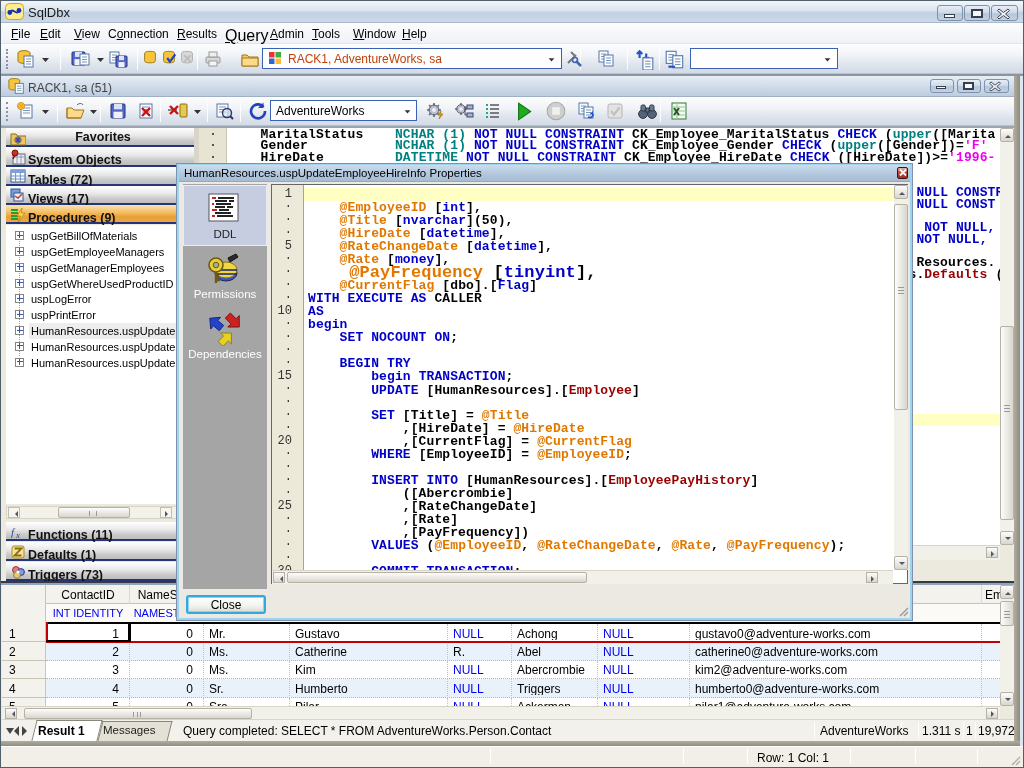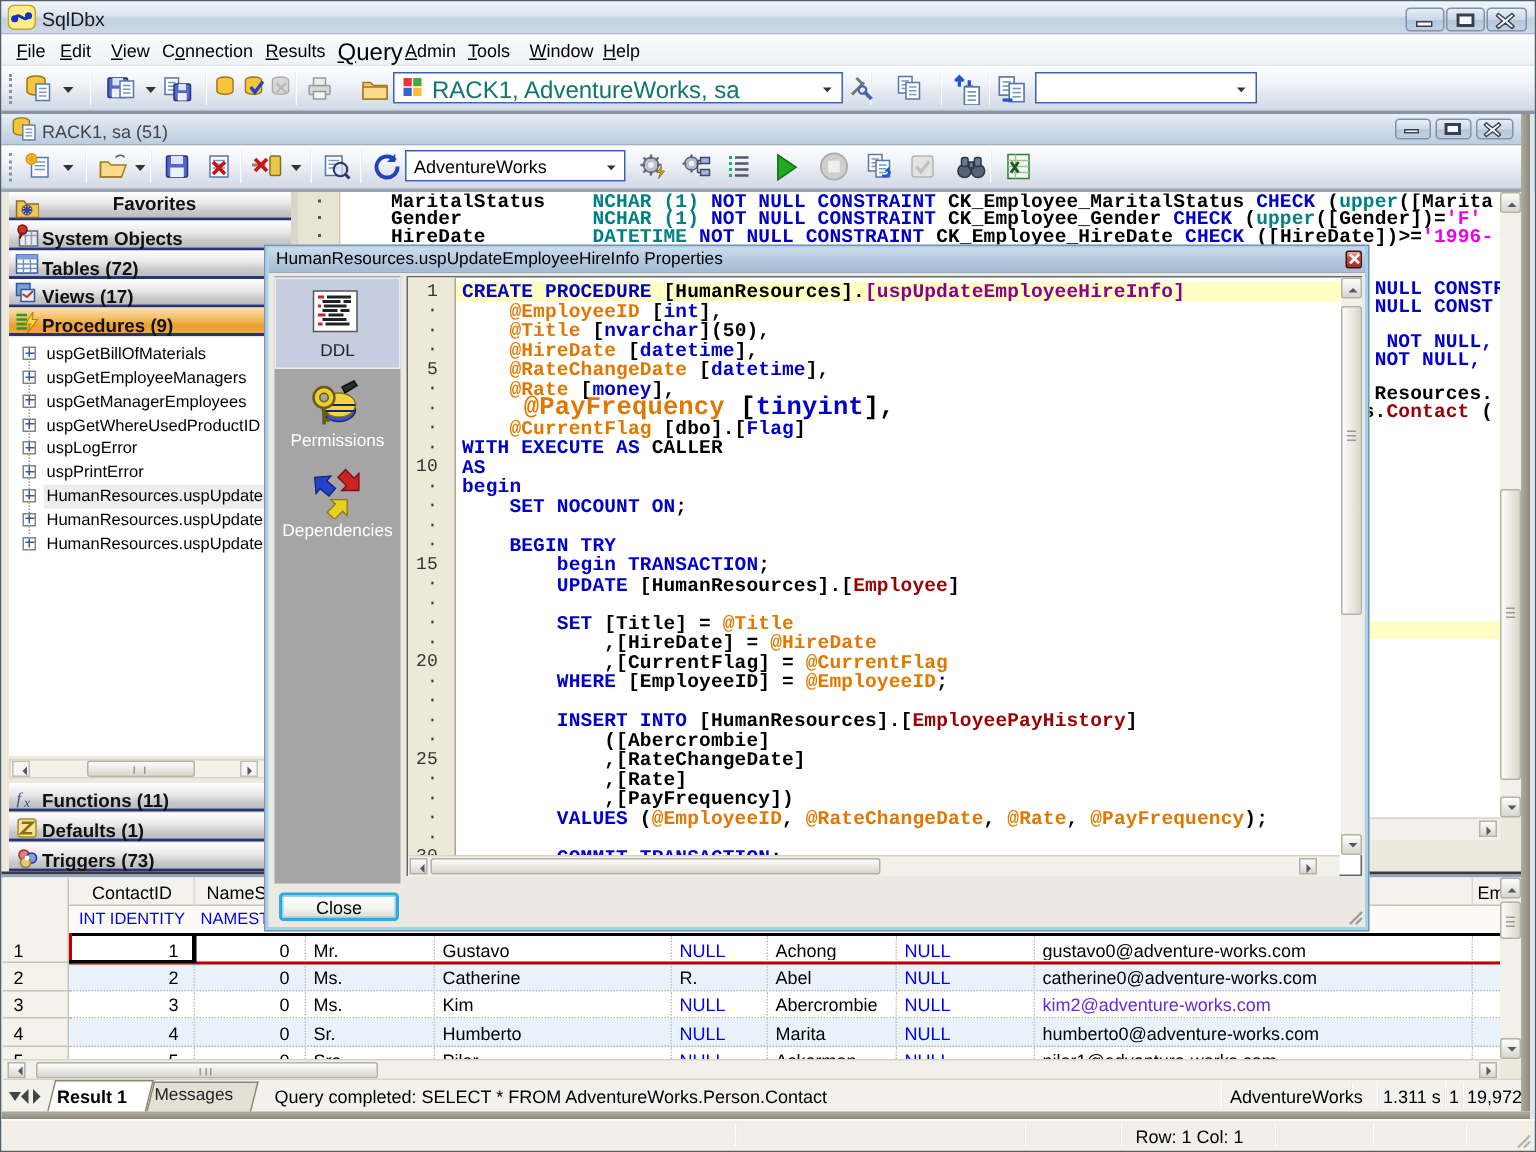--- a/index.html
+++ b/index.html
@@ -102,21 +102,21 @@
     <path d="M2 6 l5 0 2 2 9 0 0 9 -16 0 z" fill="#f7c966" stroke="#a3791d"></path>
     <path d="M2 9 l16 0 0 8 -16 0 z" fill="#fbda8a" stroke="#a3791d"></path>
   </svg>
 <div style="position:absolute;left:262px;top:48px;width:300px;height:21px;background:#fff;border:1px solid #3a62b4;"></div>
 <svg class="abs" style="left:268px;top:51px" width="14" height="14" viewBox="0 0 14 14">
     <rect x="1" y="1" width="5.5" height="5.5" fill="#e33"></rect>
     <rect x="7.5" y="1" width="5.5" height="5.5" fill="#4a4"></rect>
     <rect x="1" y="7.5" width="5.5" height="5.5" fill="#36c"></rect>
     <rect x="7.5" y="7.5" width="5.5" height="5.5" fill="#fb3"></rect>
   </svg>
-<div style="position:absolute;left:288px;top:52px;width:210px;height:14px;font-size:16px;color:#0f766e;">RACK1, AdventureWorks, sa</div>
+<div style="position:absolute;left:288px;top:52px;width:210px;height:14px;font-size:12px;color:#c2410c;">RACK1, AdventureWorks, sa</div>
 <svg class="abs" style="left:546px;top:55px" width="11" height="9" viewBox="0 0 11 11">
     <path d="M2 4 L9 4 L5.5 8 Z" fill="#333"></path>
   </svg>
 <svg class="abs" style="left:564px;top:49px" width="22" height="20" viewBox="0 0 20 20">
     <path d="M3 14 l8 -8 M6 3 l4 4" stroke="#777" stroke-width="2"></path>
     <path d="M11 12 l5 5" stroke="#4466aa" stroke-width="2.5"></path>
     <circle cx="10" cy="11" r="2.5" fill="none" stroke="#4466aa" stroke-width="1.5"></circle>
   </svg>
 <svg class="abs" style="left:597px;top:49px" width="20" height="20" viewBox="0 0 20 20">
     <rect x="2" y="2" width="9" height="11" fill="#fdfdfd" stroke="#5577aa"></rect>
@@ -411,21 +411,21 @@
 <div class="mono" style="position:absolute;left:0;top:23.4px;font-size:13px;font-weight:bold;line-height:11.7px;">    HireDate         <span style="color:#008080">DATETIME </span><span style="color:#0000c8">NOT NULL CONSTRAINT </span>CK_Employee_HireDate <span style="color:#0000c8">CHECK </span>([HireDate])&gt;=<span style="color:#ee00ee">'1996-</span></div>
 <div class="mono" style="position:absolute;left:0;top:35.1px;font-size:13px;font-weight:bold;line-height:11.7px;"></div>
 <div class="mono" style="position:absolute;left:0;top:46.8px;font-size:13px;font-weight:bold;line-height:11.7px;"></div>
 <div class="mono" style="position:absolute;left:0;top:58.5px;font-size:13px;font-weight:bold;line-height:11.7px;">                                                                                       <span style="color:#0000c8">NULL CONSTR</span></div>
 <div class="mono" style="position:absolute;left:0;top:70.2px;font-size:13px;font-weight:bold;line-height:11.7px;">                                                                                       <span style="color:#0000c8">NULL CONST</span></div>
 <div class="mono" style="position:absolute;left:0;top:81.9px;font-size:13px;font-weight:bold;line-height:11.7px;"></div>
 <div class="mono" style="position:absolute;left:0;top:93.6px;font-size:13px;font-weight:bold;line-height:11.7px;">                                                                                        <span style="color:#0000c8">NOT NULL,</span></div>
 <div class="mono" style="position:absolute;left:0;top:105.3px;font-size:13px;font-weight:bold;line-height:11.7px;">                                                                                       <span style="color:#0000c8">NOT NULL,</span></div>
 <div class="mono" style="position:absolute;left:0;top:117.0px;font-size:13px;font-weight:bold;line-height:11.7px;"></div>
 <div class="mono" style="position:absolute;left:0;top:128.7px;font-size:13px;font-weight:bold;line-height:11.7px;">                                                                                       Resources.</div>
-<div class="mono" style="position:absolute;left:0;top:140.4px;font-size:13px;font-weight:bold;line-height:11.7px;">                                                                                      s.<span style="color:#990000">Contact</span> (</div>
+<div class="mono" style="position:absolute;left:0;top:140.4px;font-size:13px;font-weight:bold;line-height:11.7px;">                                                                                      s.<span style="color:#990000">Defaults</span> (</div>
 </div>
 <div style="position:absolute;left:1000px;top:128px;width:14px;height:417px;background:#f1f0e9;"></div>
 <div style="position:absolute;left:1000px;top:128px;width:14px;height:14px;background:linear-gradient(#fdfdfd,#d8d6cc);border:1px solid #b5b2a5;border-radius:2px;">
     <div style="position:absolute;left:4px;top:5px;width:0;height:0;border:3px solid transparent;border-bottom-color:#556;margin-top:-2px;"></div>
   </div>
 <div style="position:absolute;left:1000px;top:531px;width:14px;height:14px;background:linear-gradient(#fdfdfd,#d8d6cc);border:1px solid #b5b2a5;border-radius:2px;">
     <div style="position:absolute;left:4px;top:5px;width:0;height:0;border:3px solid transparent;border-top-color:#556;"></div>
   </div>
 <div style="position:absolute;left:1000px;top:326px;width:14px;height:194px;background:linear-gradient(90deg,#fdfdfd,#d8d6cc);border:1px solid #b5b2a5;border-radius:2px;">
     <div style="position:absolute;left:3px;top:77.60000000000001px;width:6px;height:7px;border-top:1px solid #999;border-bottom:1px solid #999;">
@@ -525,38 +525,38 @@
 <div style="position:absolute;left:202px;top:78.3px;width:80px;height:13px;font-size:12px;color:#000;padding-left:5px;white-space:nowrap;overflow:hidden;">Ms.</div>
 <div style="position:absolute;left:287px;top:75.8px;width:1px;height:18.4px;border-left:1px dotted #c5c2b5;"></div>
 <div style="position:absolute;left:288px;top:78.3px;width:152px;height:13px;font-size:12px;color:#000;padding-left:5px;white-space:nowrap;overflow:hidden;">Kim</div>
 <div style="position:absolute;left:445px;top:75.8px;width:1px;height:18.4px;border-left:1px dotted #c5c2b5;"></div>
 <div style="position:absolute;left:446px;top:78.3px;width:58px;height:13px;font-size:12px;color:#0000ee;padding-left:5px;white-space:nowrap;overflow:hidden;">NULL</div>
 <div style="position:absolute;left:509px;top:75.8px;width:1px;height:18.4px;border-left:1px dotted #c5c2b5;"></div>
 <div style="position:absolute;left:510px;top:78.3px;width:80px;height:13px;font-size:12px;color:#000;padding-left:5px;white-space:nowrap;overflow:hidden;">Abercrombie</div>
 <div style="position:absolute;left:595px;top:75.8px;width:1px;height:18.4px;border-left:1px dotted #c5c2b5;"></div>
 <div style="position:absolute;left:596px;top:78.3px;width:86px;height:13px;font-size:12px;color:#0000ee;padding-left:5px;white-space:nowrap;overflow:hidden;">NULL</div>
 <div style="position:absolute;left:687px;top:75.8px;width:1px;height:18.4px;border-left:1px dotted #c5c2b5;"></div>
-<div style="position:absolute;left:688px;top:78.3px;width:286px;height:13px;font-size:12px;color:#6d28d9;padding-left:5px;white-space:nowrap;overflow:hidden;">kim2@adventure-works.com</div>
+<div style="position:absolute;left:688px;top:78.3px;width:286px;height:13px;font-size:12px;color:#000000;padding-left:5px;white-space:nowrap;overflow:hidden;">kim2@adventure-works.com</div>
 <div style="position:absolute;left:979px;top:75.8px;width:1px;height:18.4px;border-left:1px dotted #c5c2b5;"></div>
 <div style="position:absolute;left:980px;top:78.3px;width:98px;height:13px;font-size:12px;color:#000;padding-left:5px;white-space:nowrap;overflow:hidden;"></div>
 
 <div style="position:absolute;left:44px;top:94.19999999999999px;width:954px;height:18.4px;background:#e9f2fb;border-bottom:1px dotted #b8b5a8;"></div>
 <div style="position:absolute;left:0px;top:96.69999999999999px;width:40px;height:13px;font-size:12px;color:#000;padding-left:7px;">4</div>
 <div style="position:absolute;left:0px;top:111.6px;width:44px;height:1px;background:#c9c5b4;"></div>
 <div style="position:absolute;left:44px;top:96.69999999999999px;width:78px;height:13px;font-size:12px;color:#000;text-align:right;padding-right:5px;white-space:nowrap;overflow:hidden;">4</div>
 <div style="position:absolute;left:127px;top:94.19999999999999px;width:1px;height:18.4px;border-left:1px dotted #c5c2b5;"></div>
 <div style="position:absolute;left:128px;top:96.69999999999999px;width:68px;height:13px;font-size:12px;color:#000;text-align:right;padding-right:5px;white-space:nowrap;overflow:hidden;">0</div>
 <div style="position:absolute;left:201px;top:94.19999999999999px;width:1px;height:18.4px;border-left:1px dotted #c5c2b5;"></div>
 <div style="position:absolute;left:202px;top:96.69999999999999px;width:80px;height:13px;font-size:12px;color:#000;padding-left:5px;white-space:nowrap;overflow:hidden;">Sr.</div>
 <div style="position:absolute;left:287px;top:94.19999999999999px;width:1px;height:18.4px;border-left:1px dotted #c5c2b5;"></div>
 <div style="position:absolute;left:288px;top:96.69999999999999px;width:152px;height:13px;font-size:12px;color:#000;padding-left:5px;white-space:nowrap;overflow:hidden;">Humberto</div>
 <div style="position:absolute;left:445px;top:94.19999999999999px;width:1px;height:18.4px;border-left:1px dotted #c5c2b5;"></div>
 <div style="position:absolute;left:446px;top:96.69999999999999px;width:58px;height:13px;font-size:12px;color:#0000ee;padding-left:5px;white-space:nowrap;overflow:hidden;">NULL</div>
 <div style="position:absolute;left:509px;top:94.19999999999999px;width:1px;height:18.4px;border-left:1px dotted #c5c2b5;"></div>
-<div style="position:absolute;left:510px;top:96.69999999999999px;width:80px;height:13px;font-size:12px;color:#000;padding-left:5px;white-space:nowrap;overflow:hidden;">Marita</div>
+<div style="position:absolute;left:510px;top:96.69999999999999px;width:80px;height:13px;font-size:12px;color:#000;padding-left:5px;white-space:nowrap;overflow:hidden;">Triggers</div>
 <div style="position:absolute;left:595px;top:94.19999999999999px;width:1px;height:18.4px;border-left:1px dotted #c5c2b5;"></div>
 <div style="position:absolute;left:596px;top:96.69999999999999px;width:86px;height:13px;font-size:12px;color:#0000ee;padding-left:5px;white-space:nowrap;overflow:hidden;">NULL</div>
 <div style="position:absolute;left:687px;top:94.19999999999999px;width:1px;height:18.4px;border-left:1px dotted #c5c2b5;"></div>
 <div style="position:absolute;left:688px;top:96.69999999999999px;width:286px;height:13px;font-size:12px;color:#000;padding-left:5px;white-space:nowrap;overflow:hidden;">humberto0@adventure-works.com</div>
 <div style="position:absolute;left:979px;top:94.19999999999999px;width:1px;height:18.4px;border-left:1px dotted #c5c2b5;"></div>
 <div style="position:absolute;left:980px;top:96.69999999999999px;width:98px;height:13px;font-size:12px;color:#000;padding-left:5px;white-space:nowrap;overflow:hidden;"></div>
 
 <div style="position:absolute;left:44px;top:112.6px;width:954px;height:18.4px;background:#ffffff;border-bottom:1px dotted #b8b5a8;"></div>
 <div style="position:absolute;left:0px;top:115.1px;width:40px;height:13px;font-size:12px;color:#000;padding-left:7px;">5</div>
 
@@ -709,21 +709,20 @@
 <div style="position:absolute;left:273px;top:572px;width:12px;height:11px;z-index:11;background:linear-gradient(#fdfdfd,#d8d6cc);border:1px solid #b5b2a5;">
     <div style="position:absolute;left:3px;top:2.5px;width:0;height:0;border:3px solid transparent;border-right-color:#556;"></div>
   </div>
 <div style="position:absolute;left:866px;top:572px;width:12px;height:11px;z-index:11;background:linear-gradient(#fdfdfd,#d8d6cc);border:1px solid #b5b2a5;">
     <div style="position:absolute;left:4px;top:2.5px;width:0;height:0;border:3px solid transparent;border-left-color:#556;"></div>
   </div>
 <div style="position:absolute;left:287px;top:572px;width:300px;height:11px;z-index:11;background:linear-gradient(#fdfdfd,#d8d6cc);border:1px solid #b5b2a5;border-radius:2px;"></div>
 <div class="abs" style="left:272px;top:186px;width:622px;height:384px;overflow:hidden;z-index:12;">
 <div style="position:absolute;left:32px;top:1.5px;width:590px;height:13.0px;background:#ffffc4;"></div>
 <div class="mono" style="position:absolute;left:0;top:1.5px;width:20px;text-align:right;font-size:12px;color:#333;line-height:13.0px;">1</div>
-<div class="mono" style="position:absolute;left:36px;top:1.5px;font-size:13px;font-weight:bold;line-height:13.0px;"><span style="color:#0000c8">CREATE PROCEDURE </span>[HumanResources].<span style="color:#8b008b">[uspUpdateEmployeeHireInfo]</span></div>
 <div class="mono" style="position:absolute;left:0;top:14.5px;width:20px;text-align:right;font-size:12px;color:#333;line-height:13.0px;">·</div>
 <div class="mono" style="position:absolute;left:36px;top:14.5px;font-size:13px;font-weight:bold;line-height:13.0px;">    <span style="color:#e07800">@EmployeeID </span>[<span style="color:#0000c8">int</span>],</div>
 <div class="mono" style="position:absolute;left:0;top:27.5px;width:20px;text-align:right;font-size:12px;color:#333;line-height:13.0px;">·</div>
 <div class="mono" style="position:absolute;left:36px;top:27.5px;font-size:13px;font-weight:bold;line-height:13.0px;">    <span style="color:#e07800">@Title </span>[<span style="color:#0000c8">nvarchar</span>](50),</div>
 <div class="mono" style="position:absolute;left:0;top:40.5px;width:20px;text-align:right;font-size:12px;color:#333;line-height:13.0px;">·</div>
 <div class="mono" style="position:absolute;left:36px;top:40.5px;font-size:13px;font-weight:bold;line-height:13.0px;">    <span style="color:#e07800">@HireDate </span>[<span style="color:#0000c8">datetime</span>],</div>
 <div class="mono" style="position:absolute;left:0;top:53.5px;width:20px;text-align:right;font-size:12px;color:#333;line-height:13.0px;">5</div>
 <div class="mono" style="position:absolute;left:36px;top:53.5px;font-size:13px;font-weight:bold;line-height:13.0px;">    <span style="color:#e07800">@RateChangeDate </span>[<span style="color:#0000c8">datetime</span>],</div>
 <div class="mono" style="position:absolute;left:0;top:66.5px;width:20px;text-align:right;font-size:12px;color:#333;line-height:13.0px;">·</div>
 <div class="mono" style="position:absolute;left:36px;top:66.5px;font-size:13px;font-weight:bold;line-height:13.0px;">    <span style="color:#e07800">@Rate </span>[<span style="color:#0000c8">money</span>],</div>

